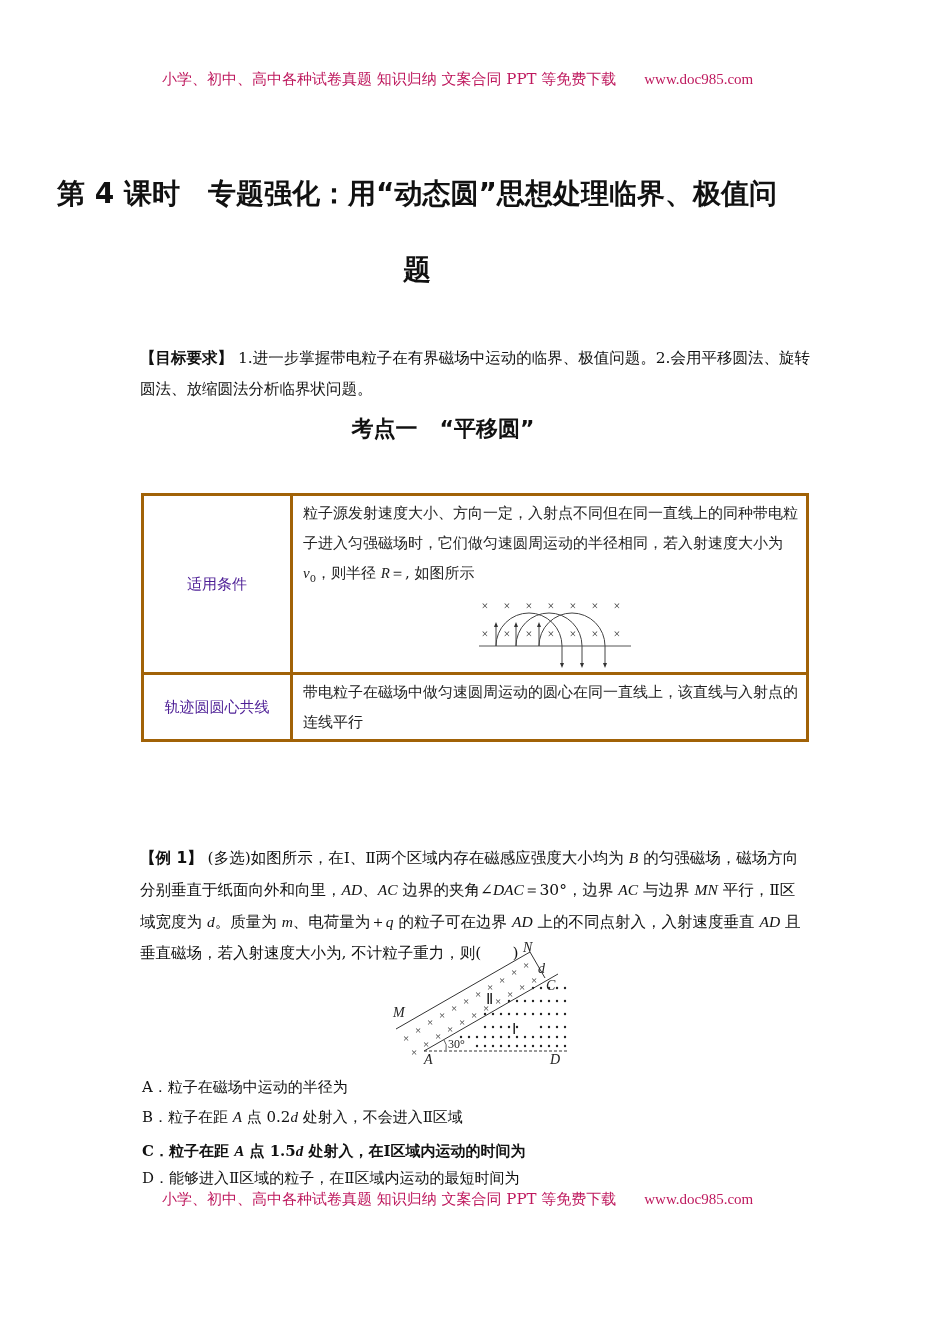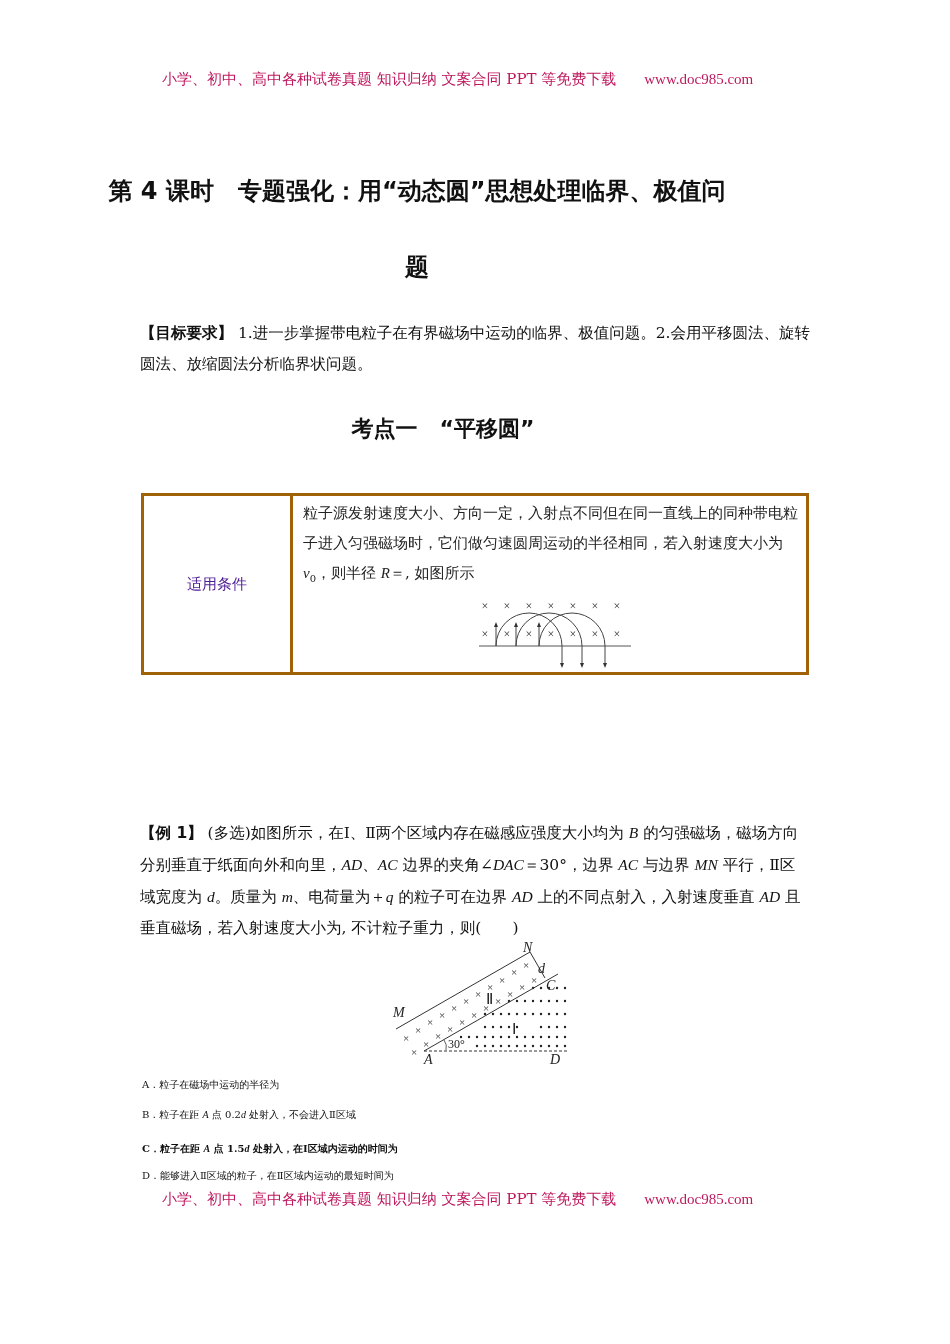--- a/index.html
+++ b/index.html
@@ -4,36 +4,36 @@
   <style>
     html, body { margin: 0; padding: 0; background: #ffffff; }
     body { width: 950px; height: 1344px; position: relative; overflow: hidden;
            font-family: "DejaVu Serif", "Liberation Serif", serif; color: #111; }
     .abs { position: absolute; }
     .header, .footer { font-size: 15px; color: #be185d; white-space: nowrap; }
     .header { left: 162px; top: 70px; }
     .footer { left: 162px; top: 1190px; }
     .header .url, .footer .url { margin-left: 28px; font-family: "Liberation Serif", serif; }
     .title { left: 0; width: 834px; text-align: center; font-family: "DejaVu Sans", "Liberation Sans", sans-serif;
-             font-weight: bold; font-size: 24px; color: #111; }
+             font-weight: bold; font-size: 28px; color: #111; }
     .title1 { top: 175px; }
     .title2 { top: 251px; }
-    .para { left: 140px; width: 670px; font-size: 15.5px; line-height: 31px; }
+    .para { left: 140px; width: 670px; font-size: 15.5px; line-height: 31px; margin-top: 25px; }
     .objective { top: 318px; }
     .objective .label { font-family: "DejaVu Sans", "Liberation Sans", sans-serif; font-weight: bold; }
     .section-title { left: 0; width: 886px; text-align: center; top: 414px; font-family: "DejaVu Sans", "Liberation Sans", sans-serif;
                      font-weight: bold; font-size: 22px; }
     table.info { position: absolute; left: 141px; top: 493px; width: 668px; border-collapse: collapse; font-size: 15px; }
     table.info td { border: 3px solid #a16207; vertical-align: middle; }
     table.info td.k { width: 144px; text-align: center; color: #4c1d95; }
     table.info td.v { padding: 2px 8px 2px 10px; line-height: 30px; color: #222; }
     .i { font-style: italic; font-family: "Liberation Serif", serif; }
     .example { top: 817px; }
     .example .label { font-family: "DejaVu Sans", "Liberation Sans", sans-serif; font-weight: bold; }
-    .option { left: 142px; font-size: 10px; }
+    .option { left: 142px; font-size: 15px; }
     .opt-a { top: 1078px; } .opt-b { top: 1108px; } .opt-c { top: 1142px; font-weight: bold; } .opt-d { top: 1169px; }
     svg text { font-family: "Liberation Serif", serif; }
   </style>
 </head>
 <body>
 
 <div class="abs header">
   <span>小学、初中、高中各种试卷真题  知识归纳  文案合同  PPT 等免费下载</span><span class="url">www.doc985.com</span>
 </div>
 
@@ -88,20 +88,24 @@
             <polygon points="17,24 15,29 19,29"></polygon>
             <polygon points="37,24 35,29 39,29"></polygon>
             <polygon points="60,24 58,29 62,29"></polygon>
             <polygon points="83,70 81,65 85,65"></polygon>
             <polygon points="103,70 101,65 105,65"></polygon>
             <polygon points="126,70 124,65 128,65"></polygon>
           </g>
         </svg>
       </div>
     </td>
+  </tr>
+  <tr style="height:58px;">
+    <td class="k">轨迹圆圆心共线</td>
+    <td class="v">带电粒子在磁场中做匀速圆周运动的圆心在同一直线上，该直线与入射点的连线平行</td>
   </tr>
 </tbody>
   </table>
 
 <div class="abs para example">
   <span class="label">【例 1】</span><span> (多选)如图所示，在Ⅰ、Ⅱ两个区域内存在磁感应强度大小均为 </span><span class="i">B</span><span> 的匀强磁场，磁场方向分别垂直于纸面向外和向里，</span><span class="i">AD</span><span>、</span><span class="i">AC</span><span> 边界的夹角∠</span><span class="i">DAC</span><span>＝30°，边界 </span><span class="i">AC</span><span> 与边界 </span><span class="i">MN</span><span> 平行，Ⅱ区域宽度为 </span><span class="i">d</span><span>。质量为 </span><span class="i">m</span><span>、电荷量为＋</span><span class="i">q</span><span> 的粒子可在边界 </span><span class="i">AD</span><span> 上的不同点射入，入射速度垂直 </span><span class="i">AD</span><span> 且垂直磁场，若入射速度大小为,  不计粒子重力，则(　　)</span>
 </div>
 
 <div class="abs" style="left:388px; top:938px; width:185px; height:128px;">
   <svg width="185" height="128" viewBox="0 0 185 128">

